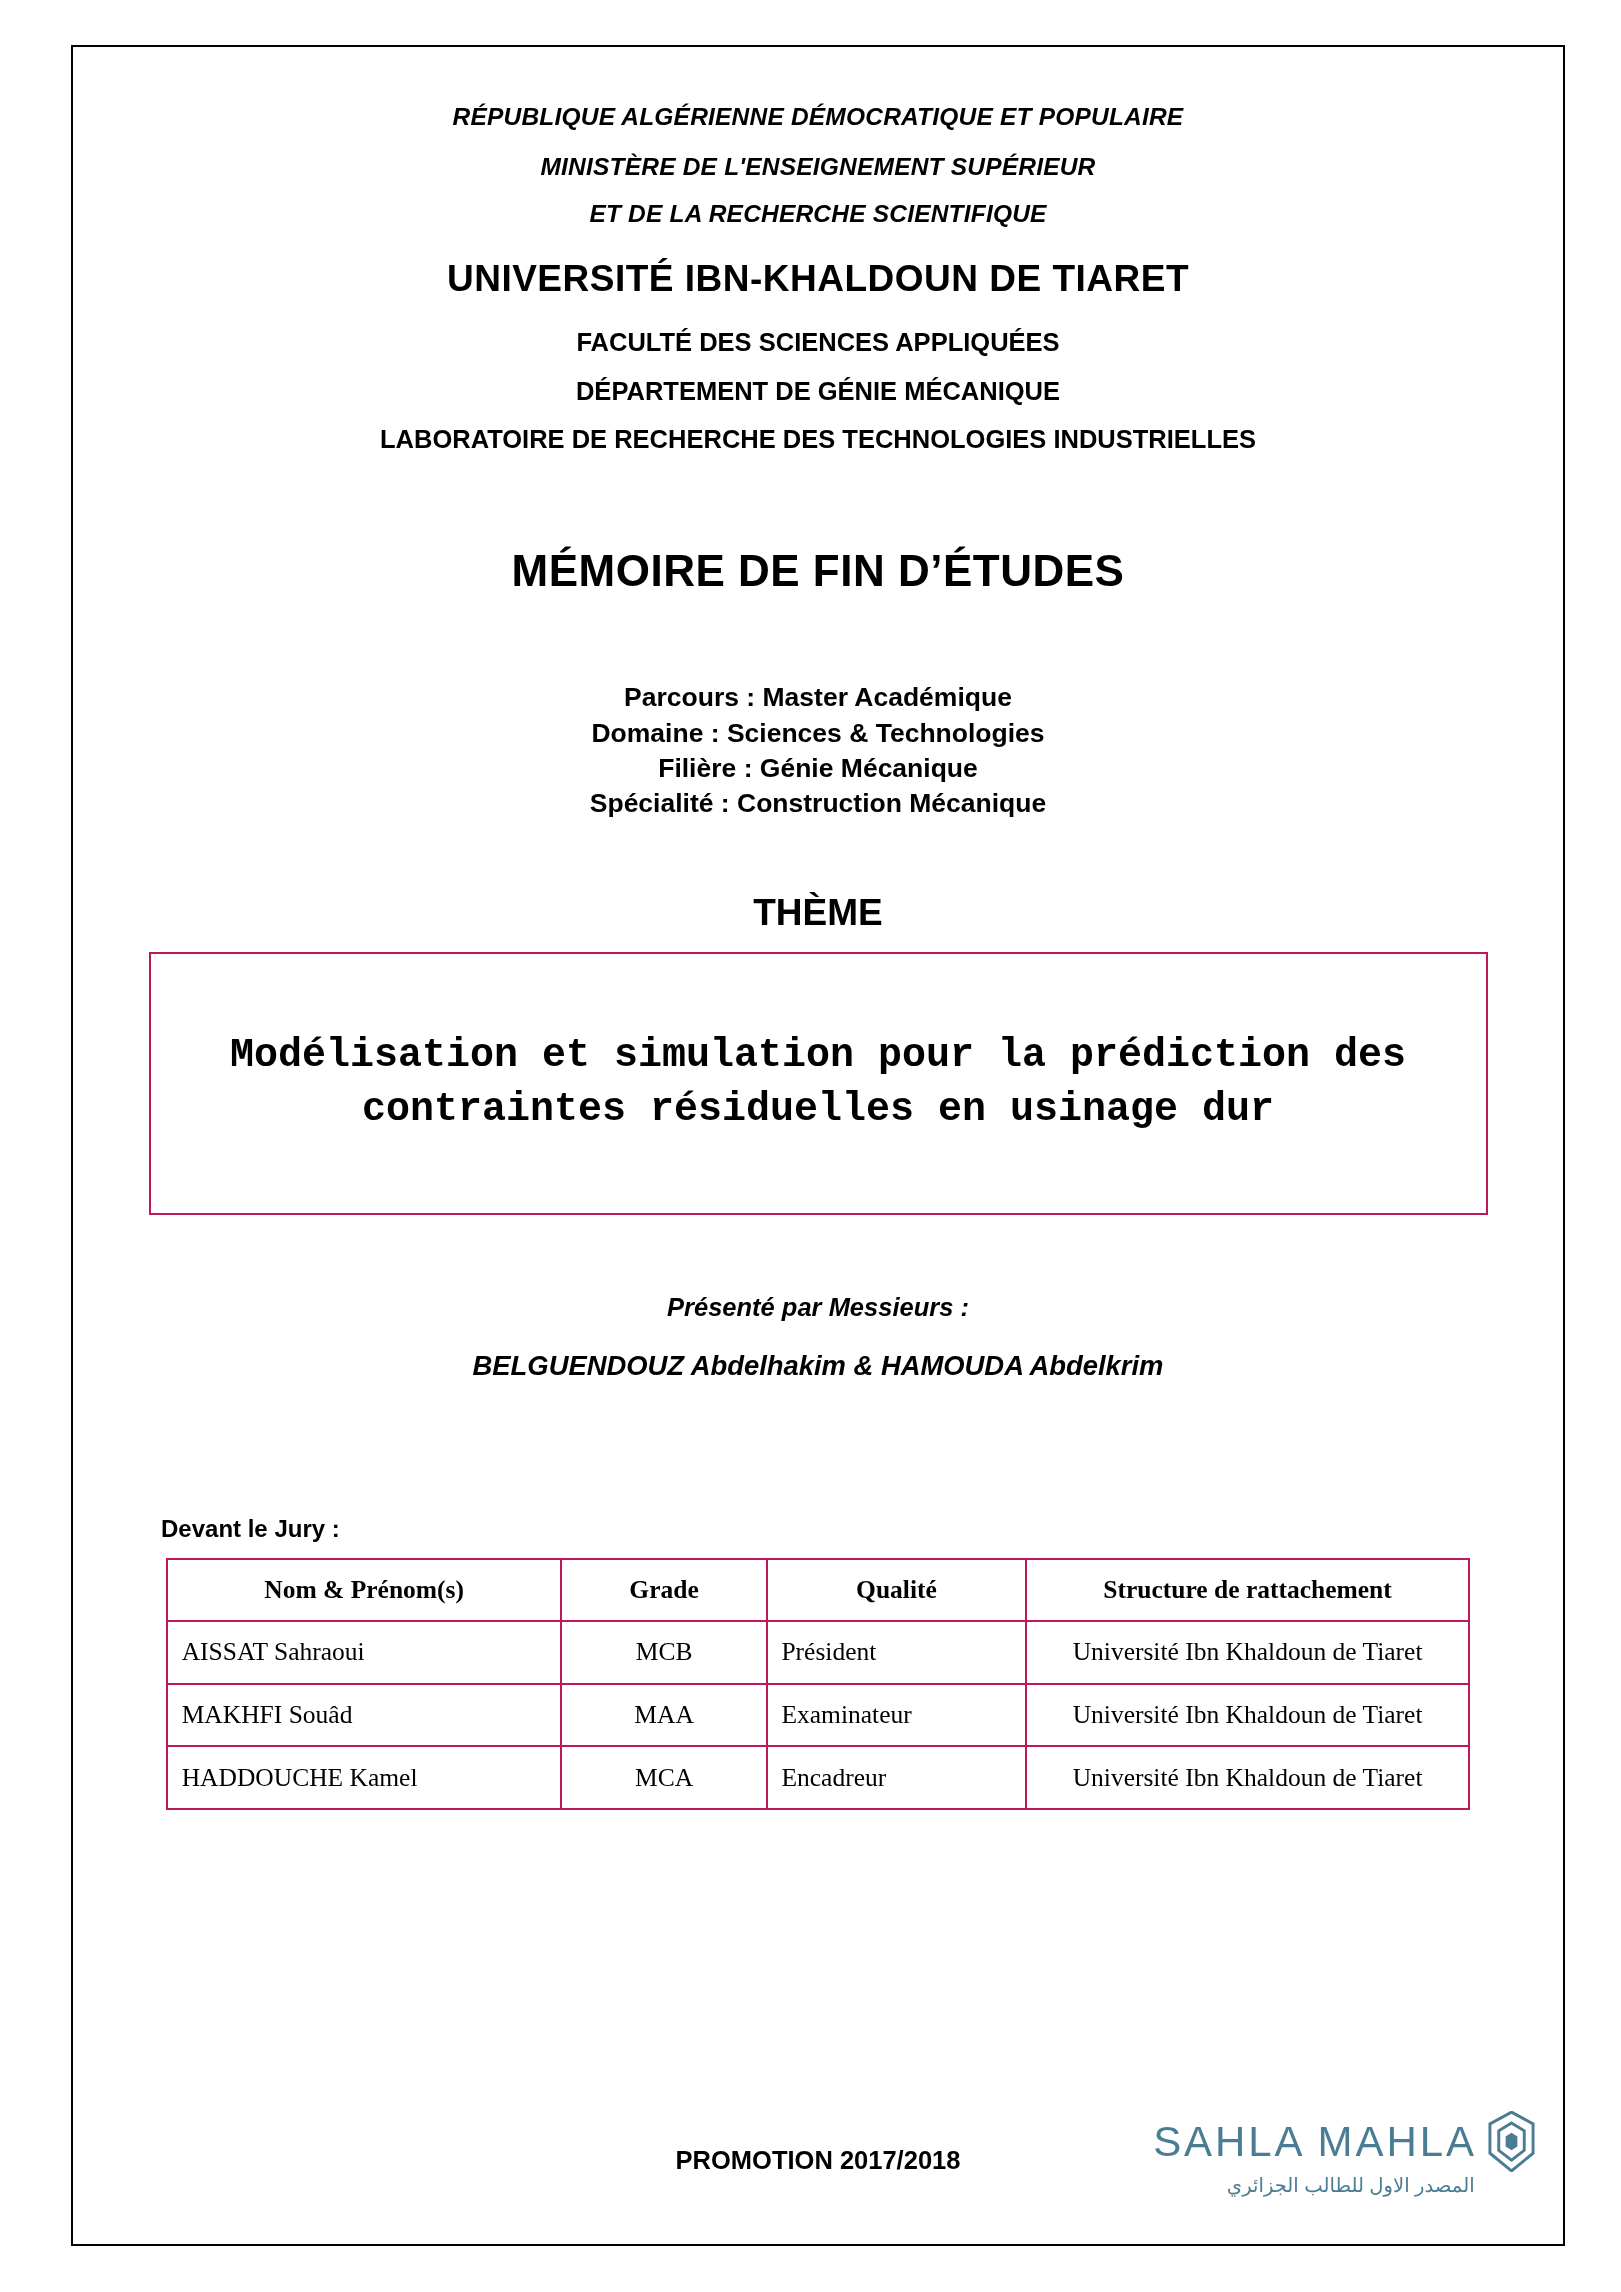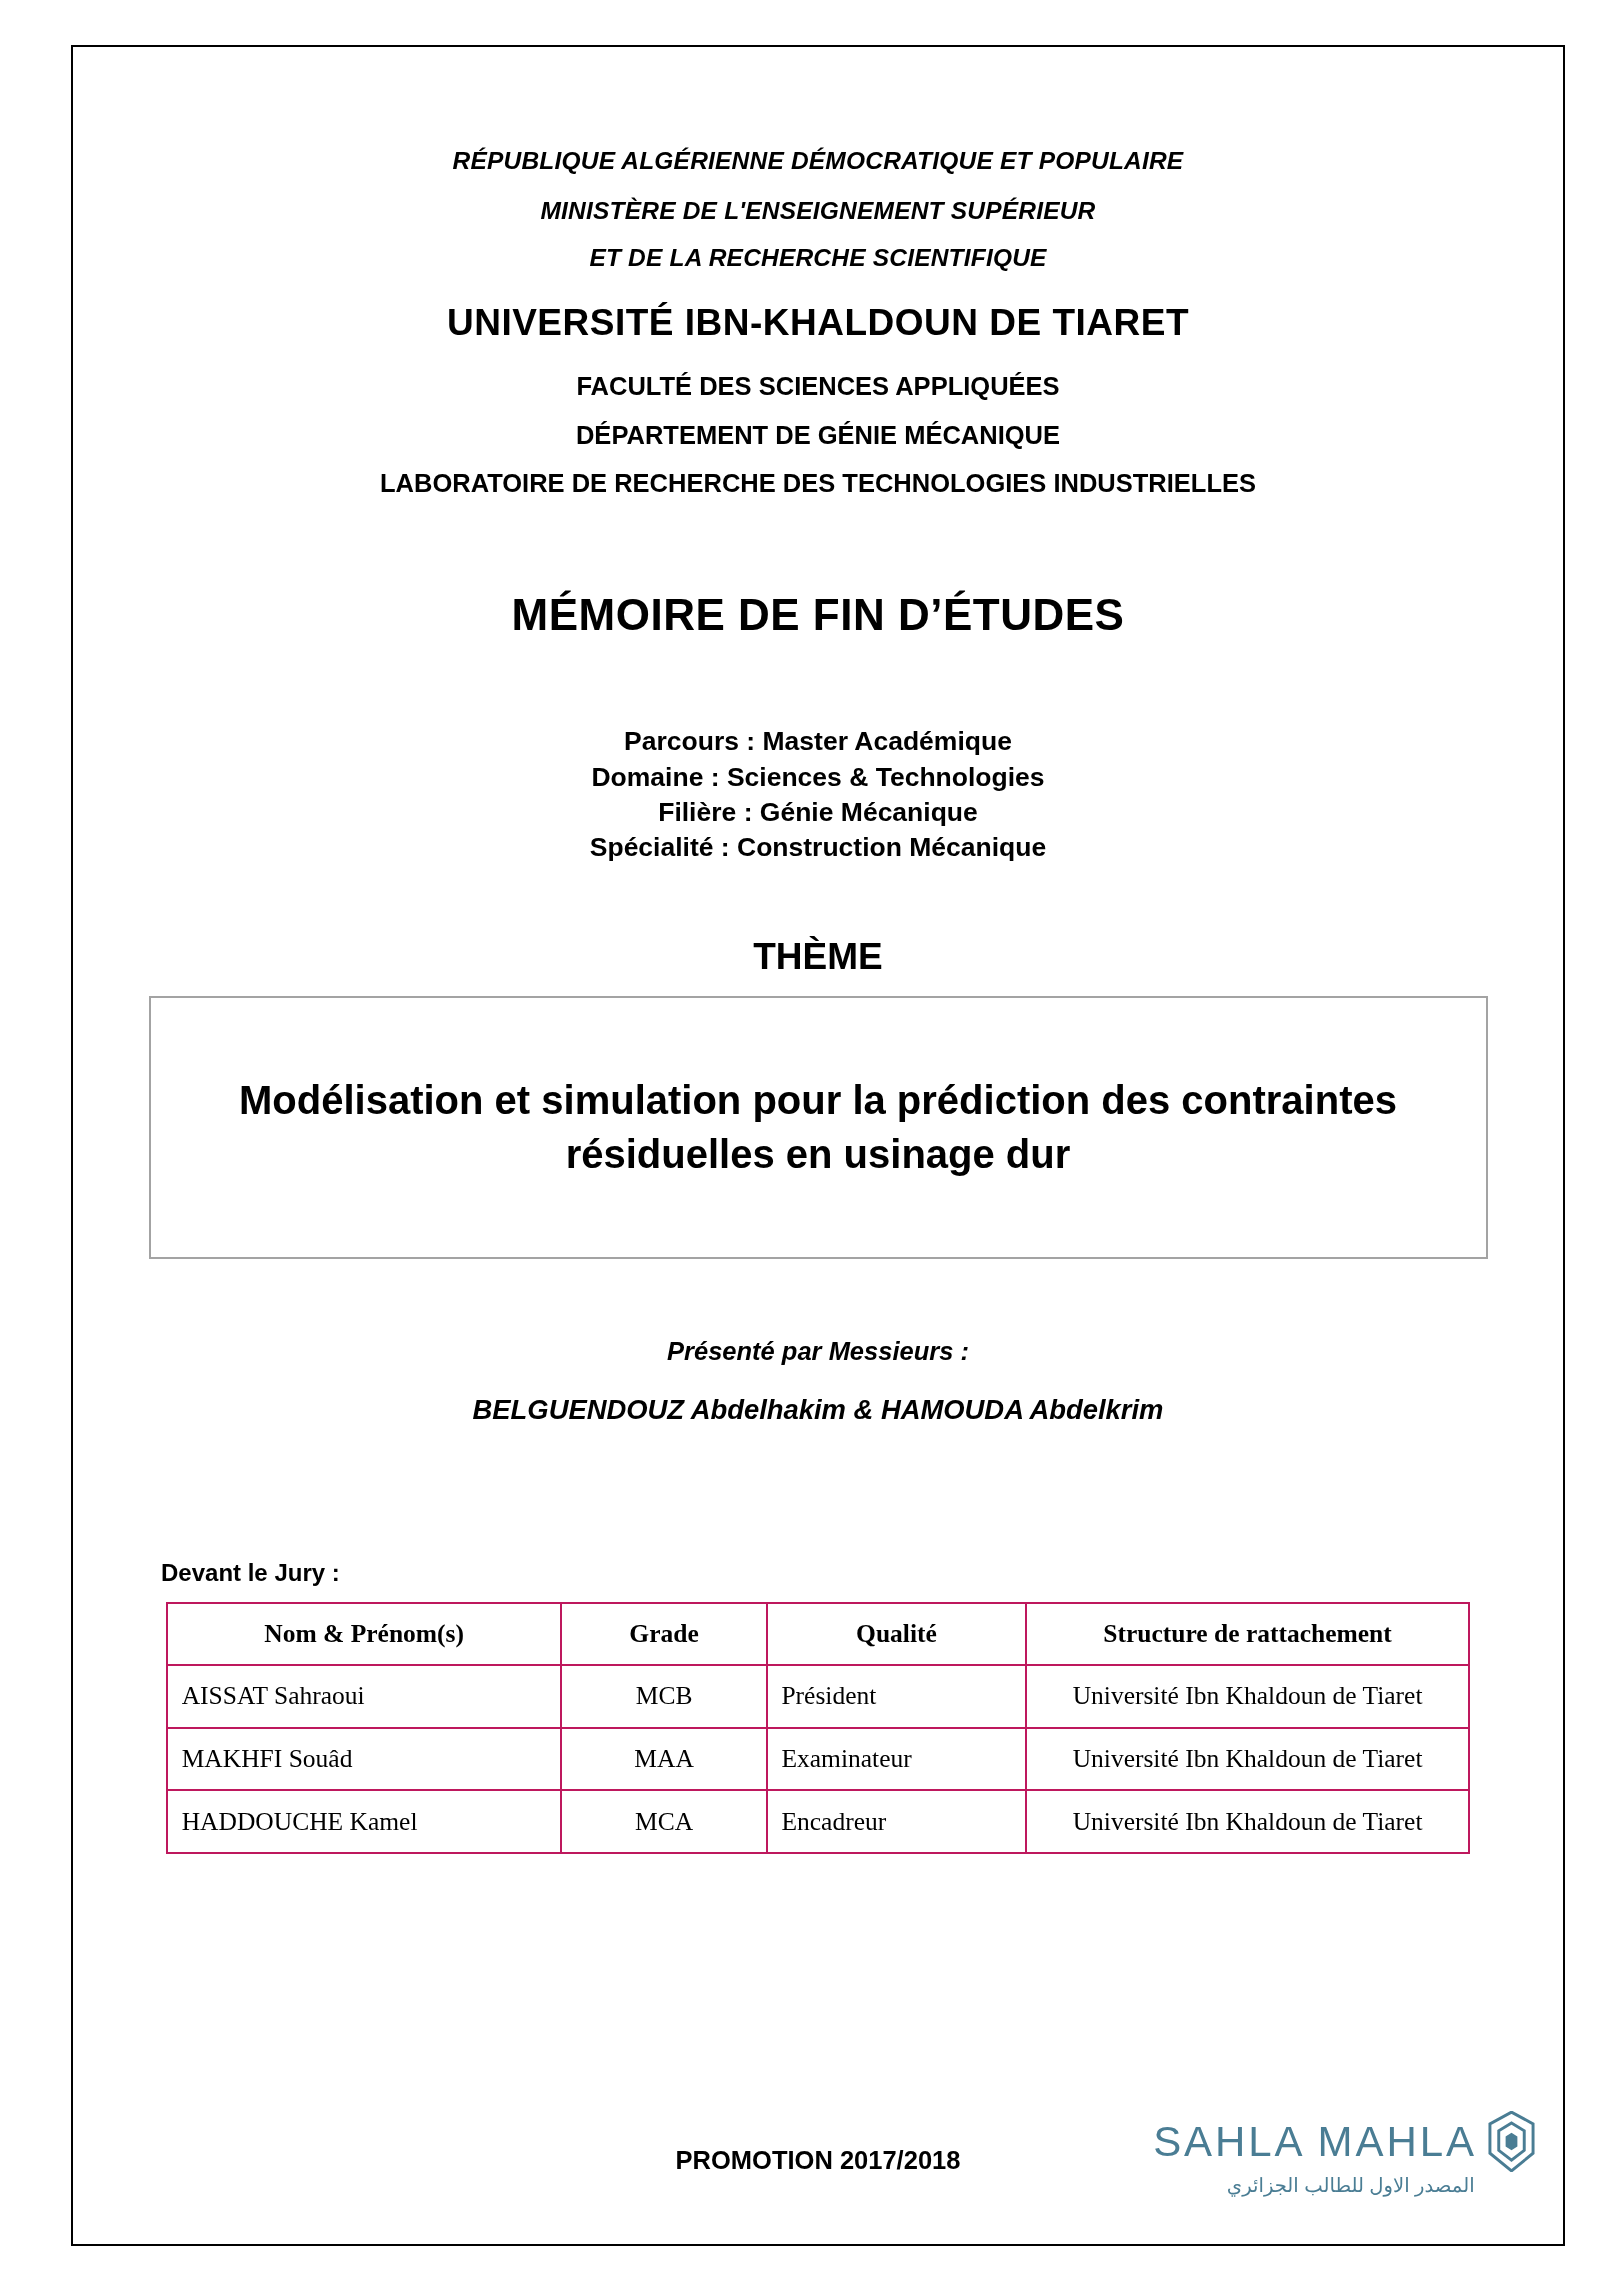--- a/index.html
+++ b/index.html
@@ -38,21 +38,21 @@
   
   .hdr {
     text-align: center;
     font-weight: bold;
   }
   .hdr-italic {
     font-style: italic;
     font-size: 24.5px;
     letter-spacing: 0.2px;
   }
-  .l1 { margin-top: 100px; }
+  .l1 { margin-top: 56px; }
   .l2 { margin-top: 21.6px; }
   .l3 { margin-top: 19.6px; }
 
   .univ {
     margin-top: 30px;
     font-size: 37px;
     font-weight: bold;
     letter-spacing: 0.5px;
     text-align: center;
   }
@@ -93,25 +93,26 @@
     margin-top: 71px;
     text-align: center;
     font-size: 37px;
     font-weight: bold;
   }
 
   .theme-box {
     margin: 17.6px auto 0 auto;
     width: 1339px;
     height: 263px;
-    border: 2px solid #a3a3a3;
+    border: 2px solid #be185d;
     box-sizing: border-box;
     display: flex;
     align-items: center;
     justify-content: center;
+    font-family: Liberation Mono, monospace;
   }
   .theme-box-text {
     text-align: center;
     font-size: 40px;
     font-weight: bold;
     line-height: 1.35;
     padding: 0 23.5px;
   }
 
   .presente {

